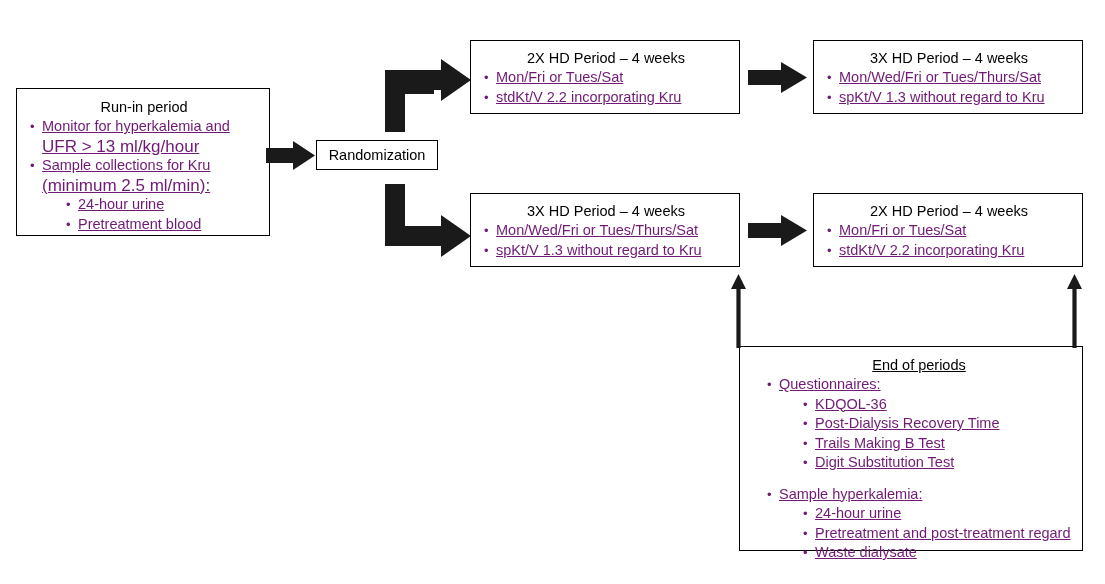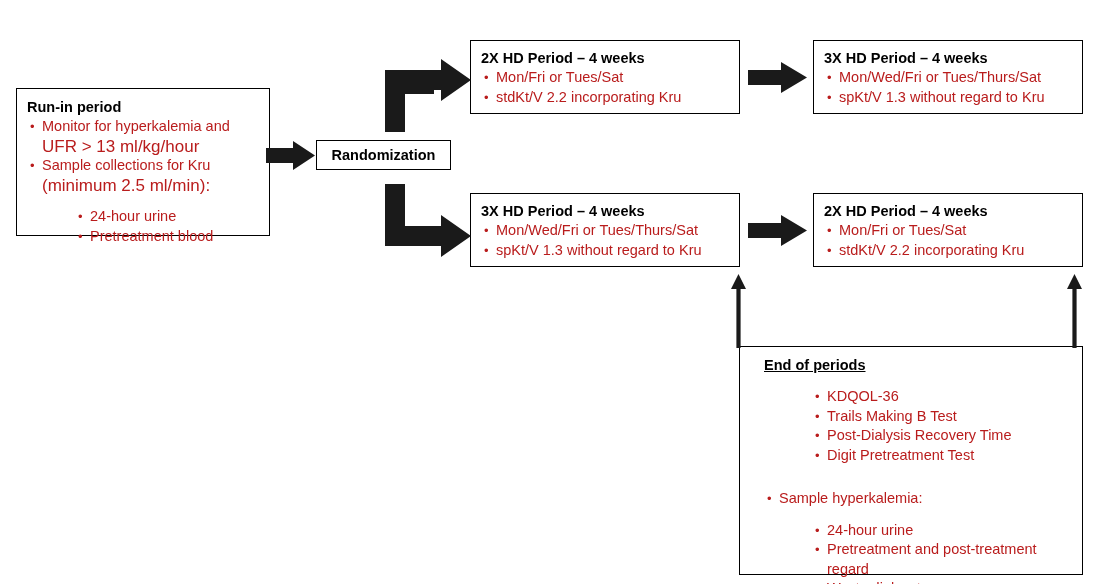--- a/index.html
+++ b/index.html
@@ -15,50 +15,52 @@
     overflow:hidden;
   }
   .box{
     position:absolute;
     box-sizing:border-box;
     border:1.6px solid #000000;
     background:#ffffff;
     color:#000000;
   }
   .box-title{
-    font-weight:bold;
+    font-weight:normal;
     font-size:14.5px;
     line-height:19px;
     color:#000;
     white-space:nowrap;
+    text-align:center;
   }
   .box-title.underline{ text-decoration:underline; }
   ul.lvl1{
     list-style:none;
     margin:0;
     padding:0;
   }
   ul.lvl1 > li{
     position:relative;
     padding-left:15px;
     font-size:14.5px;
     line-height:19.5px;
-    color:#b91c1c;
+    color:#701a75;
+    text-decoration:underline;
   }
   ul.lvl1 > li > .txt{ display:block; }
   ul.lvl1 > li > .txt::before{
     content:"\2022";
     position:absolute;
     left:3px;
     font-size:13px;
     line-height:19.5px;
   }
   ul.lvl2{
     list-style:none;
-    margin:12px;
+    margin:0;
     padding:0 0 12px 22px;
   }
   ul.lvl2 > li{
     position:relative;
     padding-left:14px;
     font-size:14.5px;
     line-height:19.5px;
   }
   ul.lvl2 > li::before{
     content:"\2022";
@@ -71,33 +73,33 @@
     display:block;
     font-size:17px;
     line-height:19.5px;
   }
 
   
   #run-in-box{ left:16px; top:88px; width:254px; height:148px; padding:9px 8px 0 10px; }
 
   
   #randomization-box{
-    left:316px; top:140px; width:135px; height:30px;
+    left:316px; top:140px; width:122px; height:30px;
     display:flex; align-items:center; justify-content:center;
   }
   #randomization-box .box-title{ font-size:14.5px; }
 
   
   #period-2x-first{ left:470px; top:40px;  width:270px; height:74px; padding:8px 8px 0 10px;}
   #period-3x-second{left:813px; top:40px;  width:270px; height:74px; padding:8px 8px 0 10px;}
   #period-3x-first{ left:470px; top:193px; width:270px; height:74px; padding:8px 8px 0 10px;}
   #period-2x-second{left:813px; top:193px; width:270px; height:74px; padding:8px 8px 0 10px;}
 
   
-  #end-of-periods-box{ left:739px; top:346px; width:344px; height:229px; padding:9px 8px 0 24px;}
+  #end-of-periods-box{ left:739px; top:346px; width:344px; height:205px; padding:9px 8px 0 24px;}
 
   
   .arrow{ position:absolute; }
   .arrow svg{ display:block; }
 </style>
 </head>
 <body>
 
 <div id="canvas">
 
@@ -168,25 +170,26 @@
       <li>
           <span class="txt">stdKt/V 2.2 incorporating Kru</span>
         </li>
     </ul>
   </div>
 
   <div class="box" id="end-of-periods-box">
     <div class="box-title underline">End of periods</div>
     <ul class="lvl1">
       <li>
+        <span class="txt">Questionnaires:</span>
         <ul class="lvl2">
           <li>KDQOL-36</li>
+          <li>Post-Dialysis Recovery Time</li>
           <li>Trails Making B Test</li>
-          <li>Post-Dialysis Recovery Time</li>
-          <li>Digit Pretreatment Test</li>
+          <li>Digit Substitution Test</li>
         </ul>
       </li>
       <li>
         <span class="txt">Sample hyperkalemia:</span>
         <ul class="lvl2">
           <li>24-hour urine</li>
           <li>Pretreatment and post-treatment regard</li>
           <li>Waste dialysate</li>
         </ul>
       </li>

